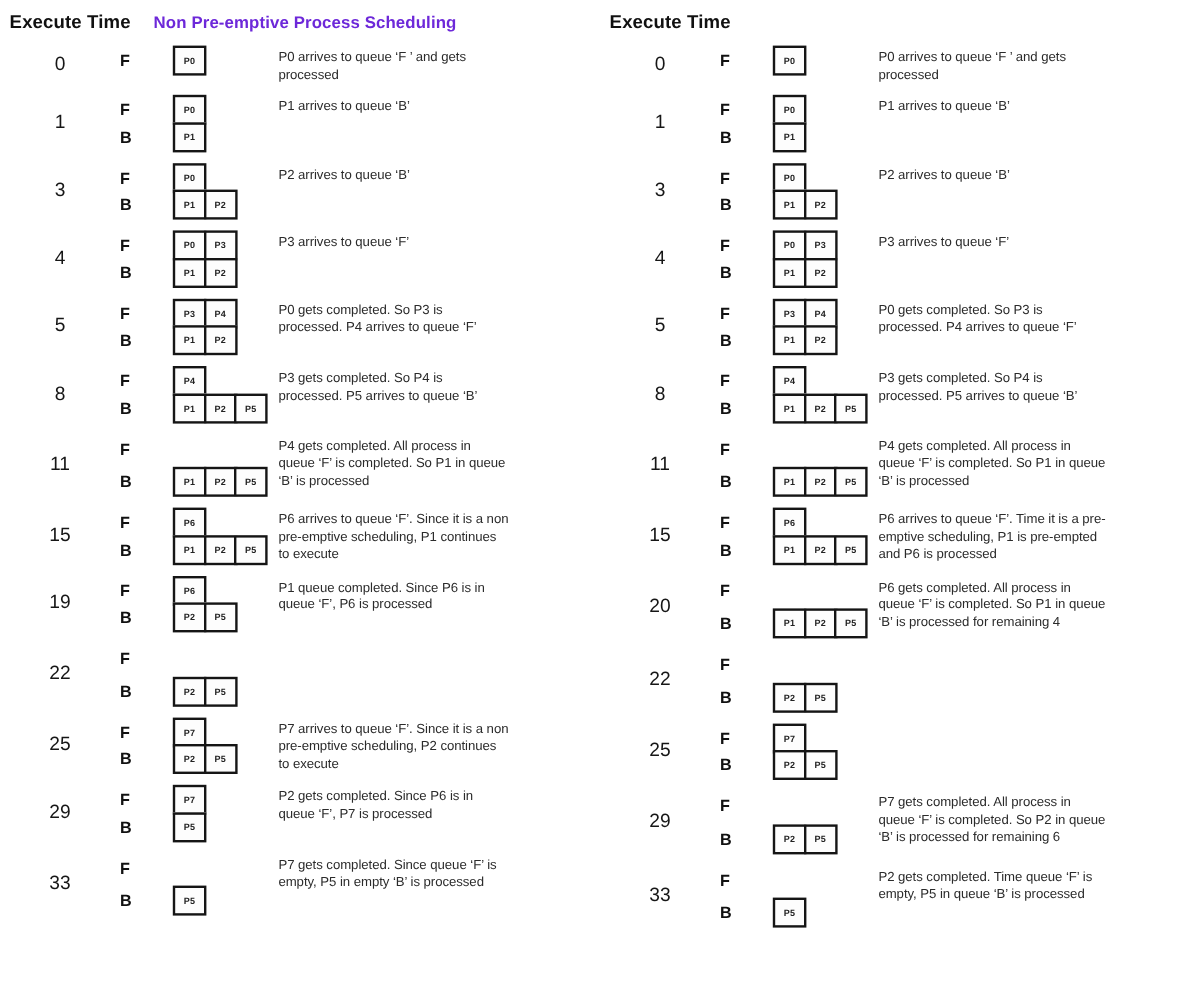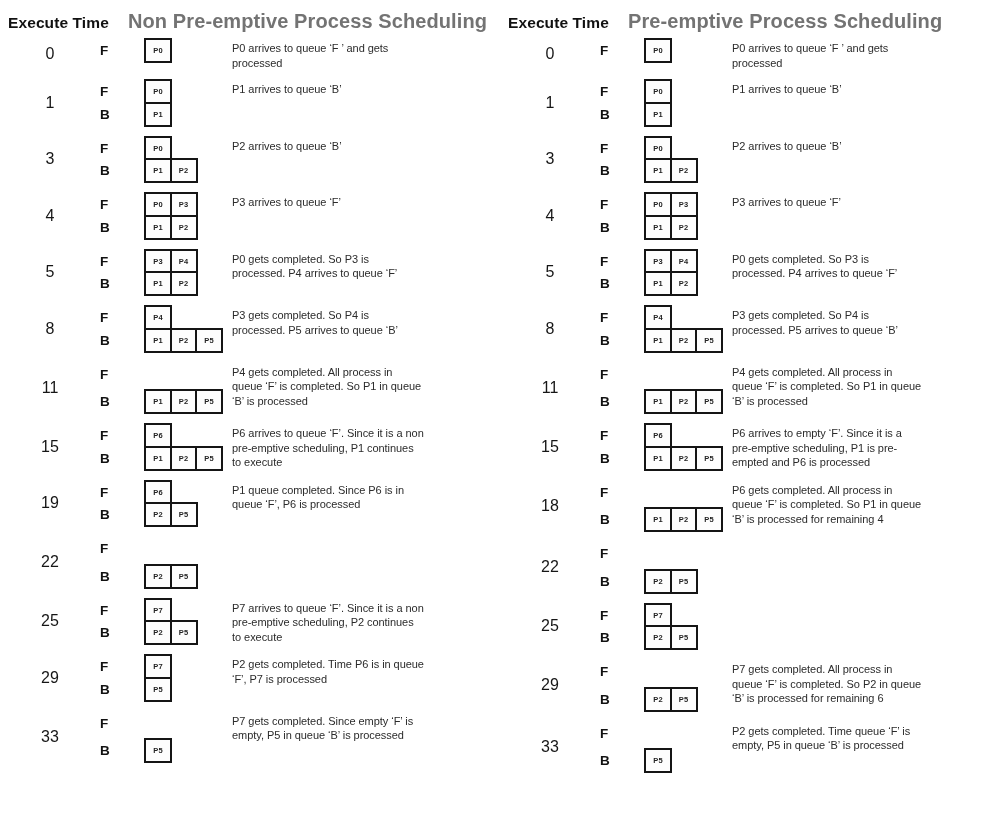--- a/index.html
+++ b/index.html
@@ -11,21 +11,21 @@
   .canvas { display: flex; width: 1000px; padding-top: 6px; }
   .col { width: 500px; flex: 0 0 500px; }
   .col-head {
     display: flex; align-items: baseline;
     padding: 4px 0 6px 8px; height: 32px;
   }
   .exec-head {
     width: 120px; flex: 0 0 120px;
     font-size: 15.5px; font-weight: 600; letter-spacing: 0.1px; color: #111;
   }
-  .col-title { font-size: 20px; font-weight: 600; letter-spacing: 0.1px; color: #737373; }
+  .col-title { font-size: 14px; font-weight: 600; letter-spacing: 0.1px; color: #6d28d9; }
   .rows { display: block; }
   .row {
     display: grid;
     grid-template-columns: 100px 132px 198px;
     align-items: stretch;
     margin-bottom: 9px;
   }
   .time {
     align-self: center;
     text-align: center;
@@ -278,45 +278,44 @@
                 <span class="pbox">P7</span>
               </span>
             </div>
             <div class="qline hasboxes">
               <span class="qlabel">B</span>
               <span class="boxes">
                 <span class="pbox">P5</span>
               </span>
             </div>
           </div>
-          <div class="desc">P2 gets completed. Time P6 is in queue ‘F’,  P7 is processed</div>
+          <div class="desc">P2 gets completed. Since P6 is in queue ‘F’,  P7 is processed</div>
         </div>
         <div class="row">
           <div class="time">33</div>
           <div class="queues">
             <div class="qline">
               <span class="qlabel">F</span>
               <span class="boxes"></span>
             </div>
             <div class="qline hasboxes">
               <span class="qlabel">B</span>
               <span class="boxes">
                 <span class="pbox">P5</span>
               </span>
             </div>
           </div>
-          <div class="desc">P7 gets completed. Since empty ‘F’ is empty, P5 in queue ‘B’ is processed</div>
+          <div class="desc">P7 gets completed. Since queue ‘F’ is empty, P5 in empty ‘B’ is processed</div>
         </div>
       </div>
   </div>
 
   <div class="col">
     <div class="col-head">
       <span class="exec-head">Execute Time</span>
-      <span class="col-title">Pre-emptive Process Scheduling</span>
     </div>
     <div class="rows" id="right-rows">
         <div class="row">
           <div class="time">0</div>
           <div class="queues">
             <div class="qline hasboxes">
               <span class="qlabel">F</span>
               <span class="boxes">
                 <span class="pbox">P0</span>
               </span>
@@ -450,24 +449,24 @@
             </div>
             <div class="qline hasboxes">
               <span class="qlabel">B</span>
               <span class="boxes">
                 <span class="pbox">P1</span>
                 <span class="pbox">P2</span>
                 <span class="pbox">P5</span>
               </span>
             </div>
           </div>
-          <div class="desc">P6 arrives to empty ‘F’. Since it is a pre-emptive scheduling, P1 is pre-empted and P6 is processed</div>
-        </div>
-        <div class="row">
-          <div class="time">18</div>
+          <div class="desc">P6 arrives to queue ‘F’. Time it is a pre-emptive scheduling, P1 is pre-empted and P6 is processed</div>
+        </div>
+        <div class="row">
+          <div class="time">20</div>
           <div class="queues">
             <div class="qline">
               <span class="qlabel">F</span>
               <span class="boxes"></span>
             </div>
             <div class="qline hasboxes">
               <span class="qlabel">B</span>
               <span class="boxes">
                 <span class="pbox">P1</span>
                 <span class="pbox">P2</span>

